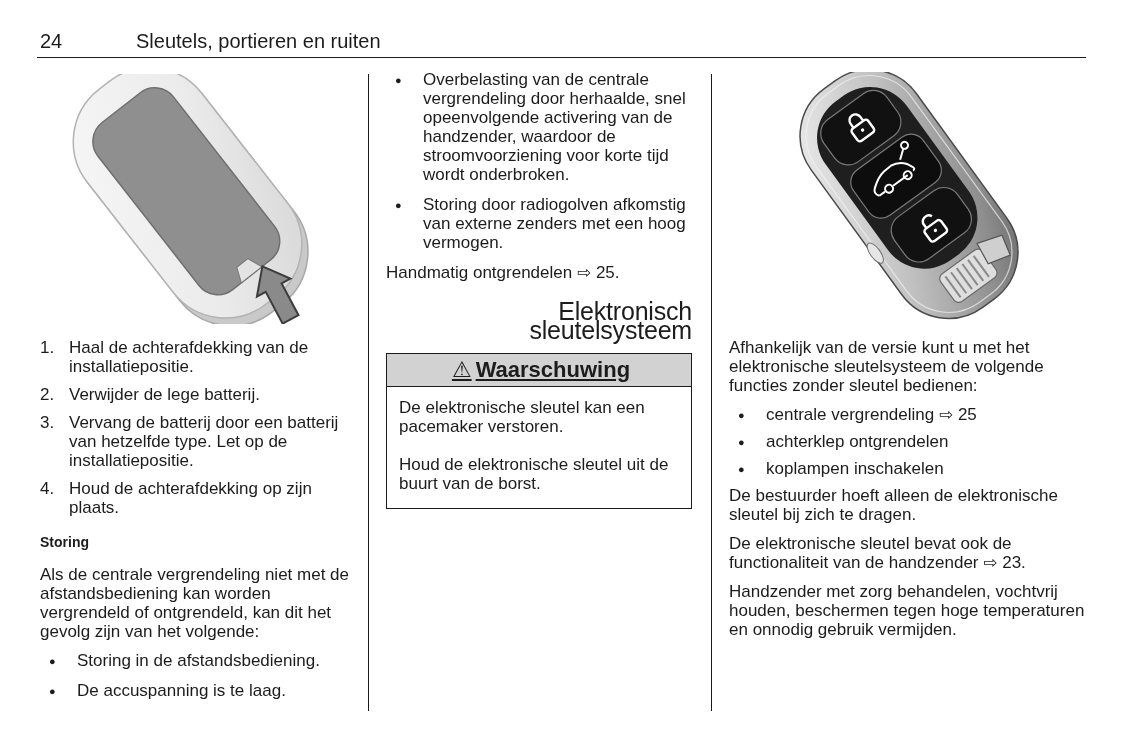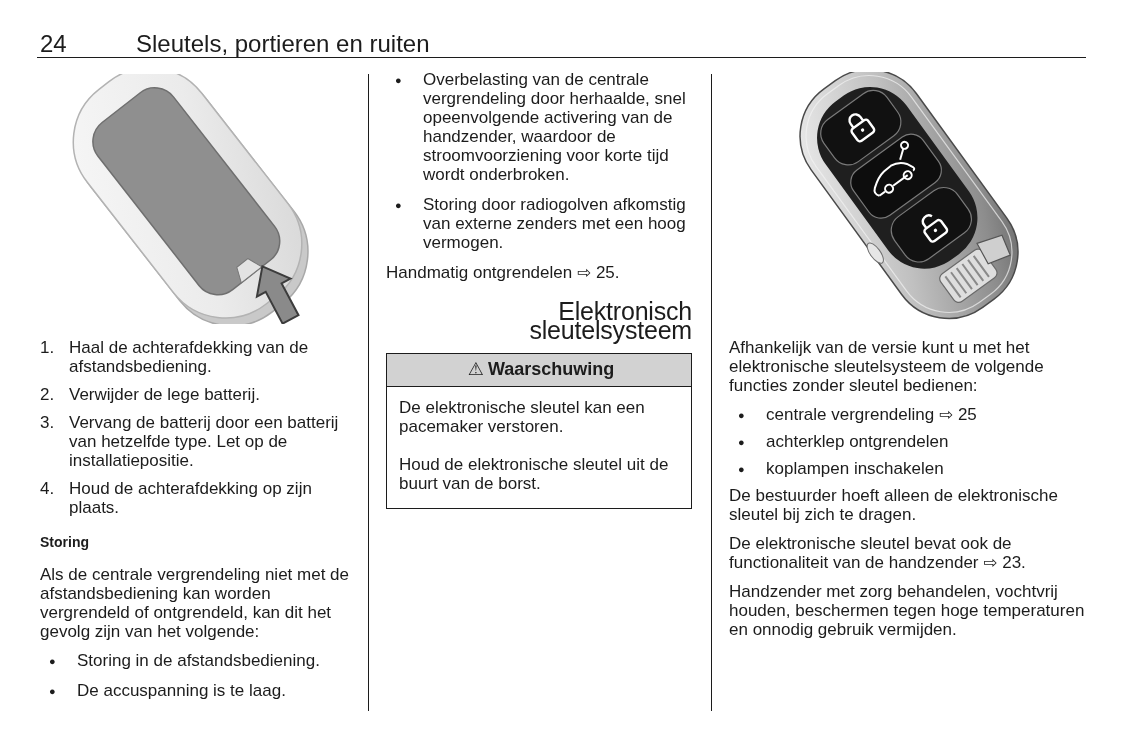--- a/index.html
+++ b/index.html
@@ -3,21 +3,21 @@
 <meta charset="utf-8">
 <style>
   * { margin:0; padding:0; box-sizing:border-box; }
   html,body { background:#fff; }
   .page {
     position:relative; width:1123px; height:750px; background:#ffffff;
     font-family:"Liberation Sans","DejaVu Sans",sans-serif;
     color:#1c1c1c; overflow:hidden;
   }
   
-  .hdr { position:absolute; top:30px; left:40px; right:37px; font-size:24px; }
+  .hdr { position:absolute; top:30px; left:40px; right:37px; font-size:20px; }
   .hdr .pagenum { display:inline-block; width:96px; }
   .hdr-rule { position:absolute; top:57px; left:37px; width:1049px; border-top:1.6px solid #1c1c1c; }
   
   .col { position:absolute; top:70px; font-size:17px; line-height:19px; }
   .col1 { left:40px;  width:313px; }
   .col2 { left:386px; width:306px; }
   .col3 { left:729px; width:358px; }
   .vsep { position:absolute; top:74px; width:1.4px; height:637px; background:#1c1c1c; }
   .vsep1 { left:368px; } .vsep2 { left:711px; }
   
@@ -34,21 +34,21 @@
   ul.dots.tight li { margin-bottom:8px; }
   
   p.body { margin-bottom:10px; }
   h3.sub { font-size:14px; font-weight:bold; margin:16px 0 13px 0; }
   h2.section { font-size:25px; font-weight:400; letter-spacing:-0.2px; margin:20px 0 13px 3px;text-align:right; }
   .crossref-line { margin-top:3px; }
   
   .warnbox { border:1.6px solid #1c1c1c; }
   .warnbox .wb-head {
     background:#d2d2d2; border-bottom:1.6px solid #1c1c1c;
-    text-align:center; font-weight:bold; font-size:18px; padding:6px 4px 7px 8px;
+    text-align:center; font-weight:bold; font-size:22px; padding:6px 4px 7px 8px;text-decoration:underline;
   }
   .warnbox .wb-head .tri { font-weight:400; margin-right:4px; }
   .warnbox .wb-body { padding:11px 12px 13px 12px; }
   .warnbox .wb-body p { margin-bottom:19px; }
   .warnbox .wb-body p:last-child { margin-bottom:2px; }
 </style>
 </head>
 <body>
 
 <div class="page">
@@ -76,21 +76,21 @@
         <rect x="-72.5" y="-140" width="145" height="272" rx="66" fill="url(#fobBody)" stroke="#b3b3b3" stroke-width="1.5"></rect>
         <rect x="-48" y="-112" width="96" height="212" rx="24" fill="#8f8f8f" stroke="#6f6f6f" stroke-width="1.5"></rect>
         <path d="M -13,100 L 13,100 L 7,85 L -7,85 Z" fill="#e3e3e3" stroke="#777" stroke-width="1"></path>
         <g transform="translate(13,104) rotate(10)">
           <polygon points="0,-4 19,20 9,20 9,56 -9,56 -9,20 -19,20" fill="#8a8a8a" stroke="#3c3c3c" stroke-width="2"></polygon>
         </g>
       </g>
     </svg>
 
     <ol class="steps">
-      <li><span class="num">1.</span><span>Haal de achterafdekking van de afstandsbediening.</span></li>
+      <li><span class="num">1.</span><span>Haal de achterafdekking van de installatiepositie.</span></li>
       <li><span class="num">2.</span><span>Verwijder de lege batterij.</span></li>
       <li><span class="num">3.</span><span>Vervang de batterij door een batterij van hetzelfde type. Let op de installatiepositie.</span></li>
       <li><span class="num">4.</span><span>Houd de achterafdekking op zijn plaats.</span></li>
     </ol>
 
     <h3 class="sub">Storing</h3>
     <p class="body">Als de centrale vergrendeling niet met de afstandsbediening kan worden vergrendeld of ontgrendeld, kan dit het gevolg zijn van het volgende:</p>
 
     <ul class="dots">
       <li>Storing in de afstandsbediening.</li>

